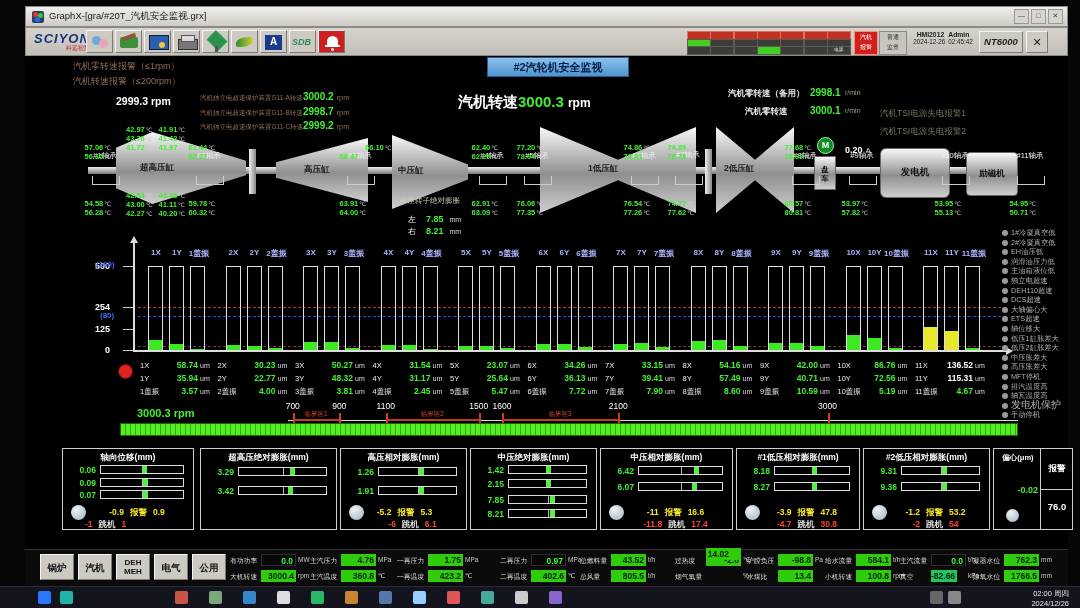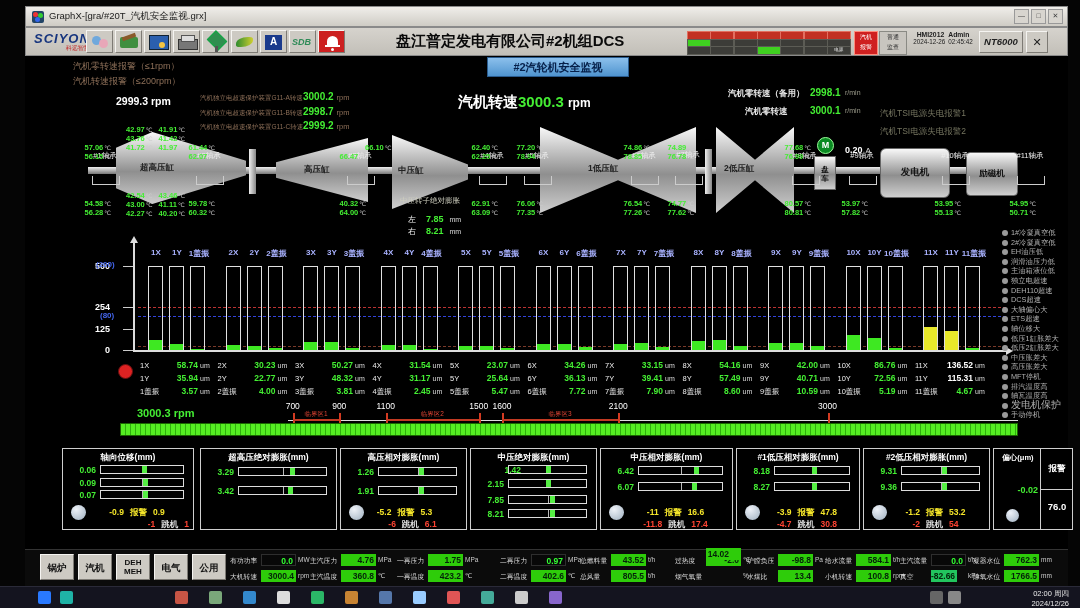--- a/index.html
+++ b/index.html
@@ -99,21 +99,20 @@
         </div>
       </div>
       <div class="tile" style="position: absolute; left: 292px; top: 2px; width: 27px; height: 23px; background: rgb(204, 32, 32);">
         <div style="position: relative; width: 100%; height: 100%;">
           <div style="position: absolute; left: 8px; top: 5px; width: 11px; height: 9px; background: rgb(255, 255, 255); border-radius: 6px 6px 0px 0px;"></div>
           <div style="position: absolute; left: 6px; top: 14px; width: 15px; height: 2px; background: rgb(255, 255, 255);"></div>
           <div style="position: absolute; left: 12px; top: 17px; width: 3px; height: 3px; border-radius: 50%; background: rgb(255, 255, 255);"></div>
         </div>
       </div>
     </div>
-  <div class="company">盘江普定发电有限公司#2机组DCS</div>
   <div id="alarm-grid" style="position: absolute; left: 661px; top: 3px; width: 163px; height: 23px;">
       <div style="position: absolute; left: 0px; top: 0px; width: 22px; height: 6.6px; font-size: 4.5px; line-height: 6.6px; text-align: center; color: rgb(238, 238, 238); overflow: hidden; background: rgb(194, 48, 34); border: 0.5px solid rgb(226, 112, 96);"></div>
       <div style="position: absolute; left: 23.3px; top: 0px; width: 22px; height: 6.6px; font-size: 4.5px; line-height: 6.6px; text-align: center; color: rgb(238, 238, 238); overflow: hidden; background: rgb(194, 48, 34); border: 0.5px solid rgb(226, 112, 96);"></div>
       <div style="position: absolute; left: 46.6px; top: 0px; width: 22px; height: 6.6px; font-size: 4.5px; line-height: 6.6px; text-align: center; color: rgb(238, 238, 238); overflow: hidden; background: rgb(194, 48, 34); border: 0.5px solid rgb(226, 112, 96);"></div>
       <div style="position: absolute; left: 69.9px; top: 0px; width: 22px; height: 6.6px; font-size: 4.5px; line-height: 6.6px; text-align: center; color: rgb(238, 238, 238); overflow: hidden; background: rgb(194, 48, 34); border: 0.5px solid rgb(226, 112, 96);"></div>
       <div style="position: absolute; left: 93.2px; top: 0px; width: 22px; height: 6.6px; font-size: 4.5px; line-height: 6.6px; text-align: center; color: rgb(238, 238, 238); overflow: hidden; background: rgb(194, 48, 34); border: 0.5px solid rgb(226, 112, 96);"></div>
       <div style="position: absolute; left: 116.5px; top: 0px; width: 22px; height: 6.6px; font-size: 4.5px; line-height: 6.6px; text-align: center; color: rgb(238, 238, 238); overflow: hidden; background: rgb(194, 48, 34); border: 0.5px solid rgb(226, 112, 96);"></div>
       <div style="position: absolute; left: 139.8px; top: 0px; width: 22px; height: 6.6px; font-size: 4.5px; line-height: 6.6px; text-align: center; color: rgb(238, 238, 238); overflow: hidden; background: rgb(194, 48, 34); border: 0.5px solid rgb(226, 112, 96);"></div>
       <div style="position: absolute; left: 0px; top: 7.7px; width: 22px; height: 6.6px; font-size: 4.5px; line-height: 6.6px; text-align: center; color: rgb(238, 238, 238); overflow: hidden; background: rgb(63, 208, 32); border: 0.5px solid rgb(92, 92, 85);"></div>
       <div style="position: absolute; left: 23.3px; top: 7.7px; width: 22px; height: 6.6px; font-size: 4.5px; line-height: 6.6px; text-align: center; color: rgb(238, 238, 238); overflow: hidden; background: rgb(60, 60, 56); border: 0.5px solid rgb(92, 92, 85);"></div>
@@ -208,21 +207,21 @@
       <span style="display: block; text-align: right; white-space: nowrap; height: 9px;"><span style="font-size: 7.5px; font-weight: bold; color: rgb(68, 238, 51);">59.78</span><span style="font-size: 6px; color: rgb(204, 204, 204); margin-left: 1px;">℃</span></span>
       <span style="display: block; text-align: right; white-space: nowrap; height: 9px;"><span style="font-size: 7.5px; font-weight: bold; color: rgb(68, 238, 51);">60.32</span><span style="font-size: 6px; color: rgb(204, 204, 204); margin-left: 1px;">℃</span></span>
     </div>
     <div style="position: absolute; left: 342px; top: 151px; width: 36px; text-align: center; font-size: 7.5px; color: rgb(238, 238, 238);">#3轴承</div>
     <div style="position: absolute; left: 347px; top: 176px; width: 26px; height: 8px; border-right: 1px solid rgb(204, 204, 204); border-bottom: 1px solid rgb(204, 204, 204); border-left: 1px solid rgb(204, 204, 204); border-image: initial; border-top: none;"></div>
     <div style="position: absolute; left: 320px; top: 136px; width: 46px;">
       <span style="display: block; text-align: right; white-space: nowrap; height: 9px;"><span style="font-size: 7.5px; font-weight: bold; color: rgb(68, 238, 51); margin-left: 45px;">66.10</span><span style="font-size: 6px; color: rgb(204, 204, 204); margin-left: 1px;">℃</span></span>
       <span style="display: block; text-align: right; white-space: nowrap; height: 9px;"><span style="font-size: 7.5px; font-weight: bold; color: rgb(68, 238, 51);">66.47</span><span style="font-size: 6px; color: rgb(204, 204, 204); margin-left: 1px;">℃</span></span>
     </div>
     <div style="position: absolute; left: 320px; top: 192px; width: 46px;">
-      <span style="display: block; text-align: right; white-space: nowrap; height: 9px;"><span style="font-size: 7.5px; font-weight: bold; color: rgb(68, 238, 51);">40.32</span><span style="font-size: 6px; color: rgb(204, 204, 204); margin-left: 1px;">℃</span></span>
+      <span style="display: block; text-align: right; white-space: nowrap; height: 9px;"><span style="font-size: 7.5px; font-weight: bold; color: rgb(68, 238, 51);">63.91</span><span style="font-size: 6px; color: rgb(204, 204, 204); margin-left: 1px;">℃</span></span>
       <span style="display: block; text-align: right; white-space: nowrap; height: 9px;"><span style="font-size: 7.5px; font-weight: bold; color: rgb(68, 238, 51);">64.00</span><span style="font-size: 6px; color: rgb(204, 204, 204); margin-left: 1px;">℃</span></span>
     </div>
     <div style="position: absolute; left: 474px; top: 151px; width: 36px; text-align: center; font-size: 7.5px; color: rgb(238, 238, 238);">#4轴承</div>
     <div style="position: absolute; left: 479px; top: 176px; width: 26px; height: 8px; border-right: 1px solid rgb(204, 204, 204); border-bottom: 1px solid rgb(204, 204, 204); border-left: 1px solid rgb(204, 204, 204); border-image: initial; border-top: none;"></div>
     <div style="position: absolute; left: 452px; top: 136px; width: 46px;">
       <span style="display: block; text-align: right; white-space: nowrap; height: 9px;"><span style="font-size: 7.5px; font-weight: bold; color: rgb(68, 238, 51);">62.40</span><span style="font-size: 6px; color: rgb(204, 204, 204); margin-left: 1px;">℃</span></span>
       <span style="display: block; text-align: right; white-space: nowrap; height: 9px;"><span style="font-size: 7.5px; font-weight: bold; color: rgb(68, 238, 51);">62.25</span><span style="font-size: 6px; color: rgb(204, 204, 204); margin-left: 1px;">℃</span></span>
     </div>
     <div style="position: absolute; left: 452px; top: 192px; width: 46px;">
       <span style="display: block; text-align: right; white-space: nowrap; height: 9px;"><span style="font-size: 7.5px; font-weight: bold; color: rgb(68, 238, 51);">62.91</span><span style="font-size: 6px; color: rgb(204, 204, 204); margin-left: 1px;">℃</span></span>
@@ -485,21 +484,21 @@
       <div style="position: absolute; left: 37px; top: 29px; width: 84px; height: 9px; border: 1px solid rgb(221, 221, 221); box-sizing: border-box;">
         <div style="position: absolute; left: 41px; top: 0px; width: 1px; height: 7px; background: rgb(187, 187, 187);"></div>
         <div style="position: absolute; left: 42.35px; top: 0px; width: 5px; height: 7px; background: rgb(85, 238, 68);"></div>
       </div>
       <div style="position: absolute; left: 3px; top: 41px; width: 30px; text-align: right; font-size: 8.5px; font-weight: bold; color: rgb(68, 238, 51);">0.07</div>
       <div style="position: absolute; left: 37px; top: 41px; width: 84px; height: 9px; border: 1px solid rgb(221, 221, 221); box-sizing: border-box;">
         <div style="position: absolute; left: 41px; top: 0px; width: 1px; height: 7px; background: rgb(187, 187, 187);"></div>
         <div style="position: absolute; left: 41.58px; top: 0px; width: 5px; height: 7px; background: rgb(85, 238, 68);"></div>
       </div>
       <div style="position: absolute; left: 22px; top: 52px; width: 104px; text-align: center; white-space: nowrap;"><span style="font-size: 8.5px; font-weight: bold; color: rgb(245, 230, 42);">-0.9</span><span style="font-size: 8.5px; font-weight: bold; color: rgb(245, 230, 42); margin: 0px 6px;">报警</span><span style="font-size: 8.5px; font-weight: bold; color: rgb(245, 230, 42);">0.9</span></div>
-      <div style="position: absolute; left: 22px; top: 64px; width: 104px; text-align: right; white-space: nowrap;"><span style="font-size: 8.5px; font-weight: bold; color: rgb(255, 68, 51);">-1</span><span style="font-size: 8.5px; font-weight: bold; color: rgb(221, 221, 221); margin: 0px 6px;">跳机</span><span style="font-size: 8.5px; font-weight: bold; color: rgb(255, 68, 51);">1</span></div>
+      <div style="position: absolute; left: 22px; top: 64px; width: 104px; text-align: left; white-space: nowrap;"><span style="font-size: 8.5px; font-weight: bold; color: rgb(255, 68, 51);">-1</span><span style="font-size: 8.5px; font-weight: bold; color: rgb(221, 221, 221); margin: 0px 6px;">跳机</span><span style="font-size: 8.5px; font-weight: bold; color: rgb(255, 68, 51);">1</span></div>
       <div style="position: absolute; left: 8px; top: 56px; width: 15px; height: 15px; border-radius: 50%; background: radial-gradient(circle at 35% 30%, rgb(238, 242, 248), rgb(159, 176, 192));"></div>
     </div>
     <div style="position: absolute; left: 200px; top: 448px; width: 137px; height: 82px; border: 1px solid rgb(207, 207, 207); box-sizing: border-box; background: rgb(0, 0, 0);">
       <div style="position: absolute; left: 0px; top: 3px; width: 135px; text-align: center; font-size: 8.5px; font-weight: bold; color: rgb(255, 255, 255);">超高压绝对膨胀(mm)</div>
       <div style="position: absolute; left: 3px; top: 18px; width: 30px; text-align: right; font-size: 8.5px; font-weight: bold; color: rgb(68, 238, 51);">3.29</div>
       <div style="position: absolute; left: 37px; top: 18px; width: 89px; height: 9px; border: 1px solid rgb(221, 221, 221); box-sizing: border-box;">
         <div style="position: absolute; left: 43.5px; top: 0px; width: 1px; height: 7px; background: rgb(187, 187, 187);"></div>
         <div style="position: absolute; left: 50.84px; top: 0px; width: 5px; height: 7px; background: rgb(85, 238, 68);"></div>
       </div>
       <div style="position: absolute; left: 3px; top: 37px; width: 30px; text-align: right; font-size: 8.5px; font-weight: bold; color: rgb(68, 238, 51);">3.42</div>
@@ -519,21 +518,21 @@
       <div style="position: absolute; left: 37px; top: 37px; width: 79px; height: 9px; border: 1px solid rgb(221, 221, 221); box-sizing: border-box;">
         <div style="position: absolute; left: 38.5px; top: 0px; width: 1px; height: 7px; background: rgb(187, 187, 187);"></div>
         <div style="position: absolute; left: 39.6px; top: 0px; width: 5px; height: 7px; background: rgb(85, 238, 68);"></div>
       </div>
       <div style="position: absolute; left: 14px; top: 52px; width: 99px; text-align: center; white-space: nowrap;"><span style="font-size: 8.5px; font-weight: bold; color: rgb(245, 230, 42);">-5.2</span><span style="font-size: 8.5px; font-weight: bold; color: rgb(245, 230, 42); margin: 0px 6px;">报警</span><span style="font-size: 8.5px; font-weight: bold; color: rgb(245, 230, 42);">5.3</span></div>
       <div style="position: absolute; left: 22px; top: 64px; width: 99px; text-align: center; white-space: nowrap;"><span style="font-size: 8.5px; font-weight: bold; color: rgb(255, 68, 51);">-6</span><span style="font-size: 8.5px; font-weight: bold; color: rgb(221, 221, 221); margin: 0px 6px;">跳机</span><span style="font-size: 8.5px; font-weight: bold; color: rgb(255, 68, 51);">6.1</span></div>
       <div style="position: absolute; left: 8px; top: 56px; width: 15px; height: 15px; border-radius: 50%; background: radial-gradient(circle at 35% 30%, rgb(238, 242, 248), rgb(159, 176, 192));"></div>
     </div>
     <div style="position: absolute; left: 470px; top: 448px; width: 127px; height: 82px; border: 1px solid rgb(207, 207, 207); box-sizing: border-box; background: rgb(0, 0, 0);">
       <div style="position: absolute; left: 0px; top: 3px; width: 125px; text-align: center; font-size: 8.5px; font-weight: bold; color: rgb(255, 255, 255);">中压绝对膨胀(mm)</div>
-      <div style="position: absolute; left: 20px; top: 16px; width: 30px; text-align: right; font-size: 8.5px; font-weight: bold; color: rgb(68, 238, 51);">1.42</div>
+      <div style="position: absolute; left: 3px; top: 16px; width: 30px; text-align: right; font-size: 8.5px; font-weight: bold; color: rgb(68, 238, 51);">1.42</div>
       <div style="position: absolute; left: 37px; top: 16px; width: 79px; height: 9px; border: 1px solid rgb(221, 221, 221); box-sizing: border-box;">
         <div style="position: absolute; left: 38.5px; top: 0px; width: 1px; height: 7px; background: rgb(187, 187, 187);"></div>
         <div style="position: absolute; left: 37.44px; top: 0px; width: 5px; height: 7px; background: rgb(85, 238, 68);"></div>
       </div>
       <div style="position: absolute; left: 3px; top: 30px; width: 30px; text-align: right; font-size: 8.5px; font-weight: bold; color: rgb(68, 238, 51);">2.15</div>
       <div style="position: absolute; left: 37px; top: 30px; width: 79px; height: 9px; border: 1px solid rgb(221, 221, 221); box-sizing: border-box;">
         <div style="position: absolute; left: 38.5px; top: 0px; width: 1px; height: 7px; background: rgb(187, 187, 187);"></div>
         <div style="position: absolute; left: 37.44px; top: 0px; width: 5px; height: 7px; background: rgb(85, 238, 68);"></div>
       </div>
       <div style="position: absolute; left: 3px; top: 46px; width: 30px; text-align: right; font-size: 8.5px; font-weight: bold; color: rgb(68, 238, 51);">7.85</div>

